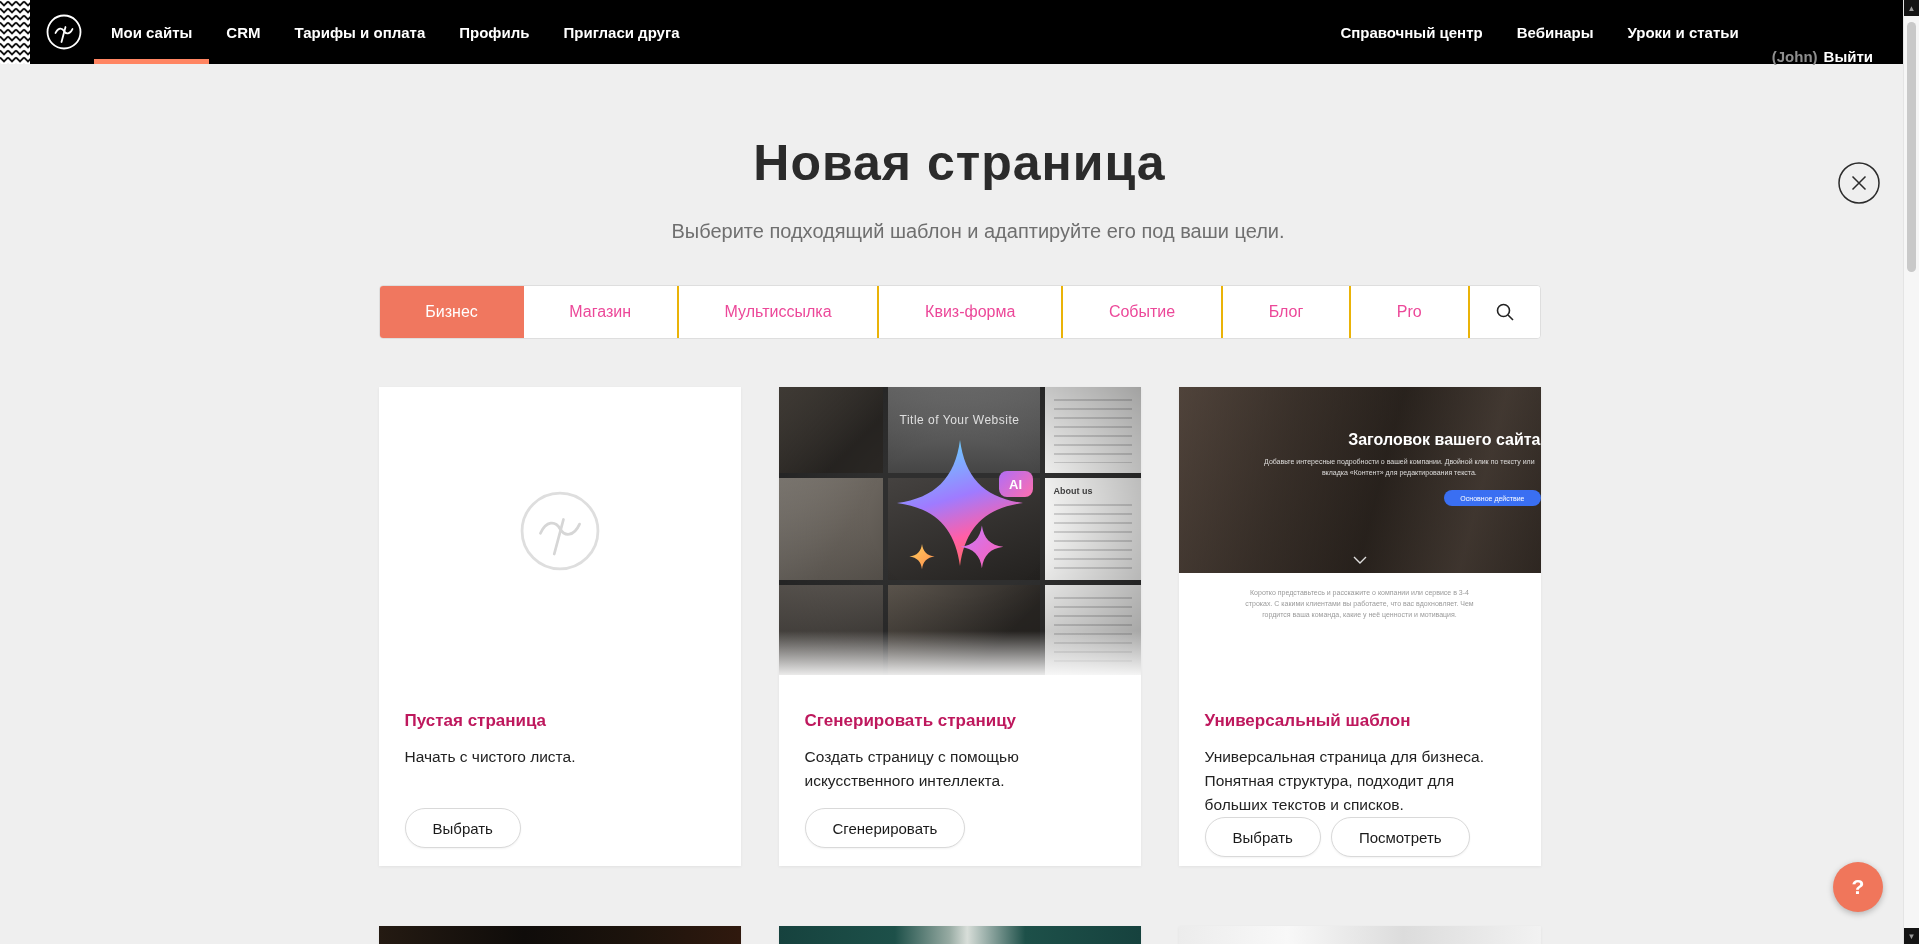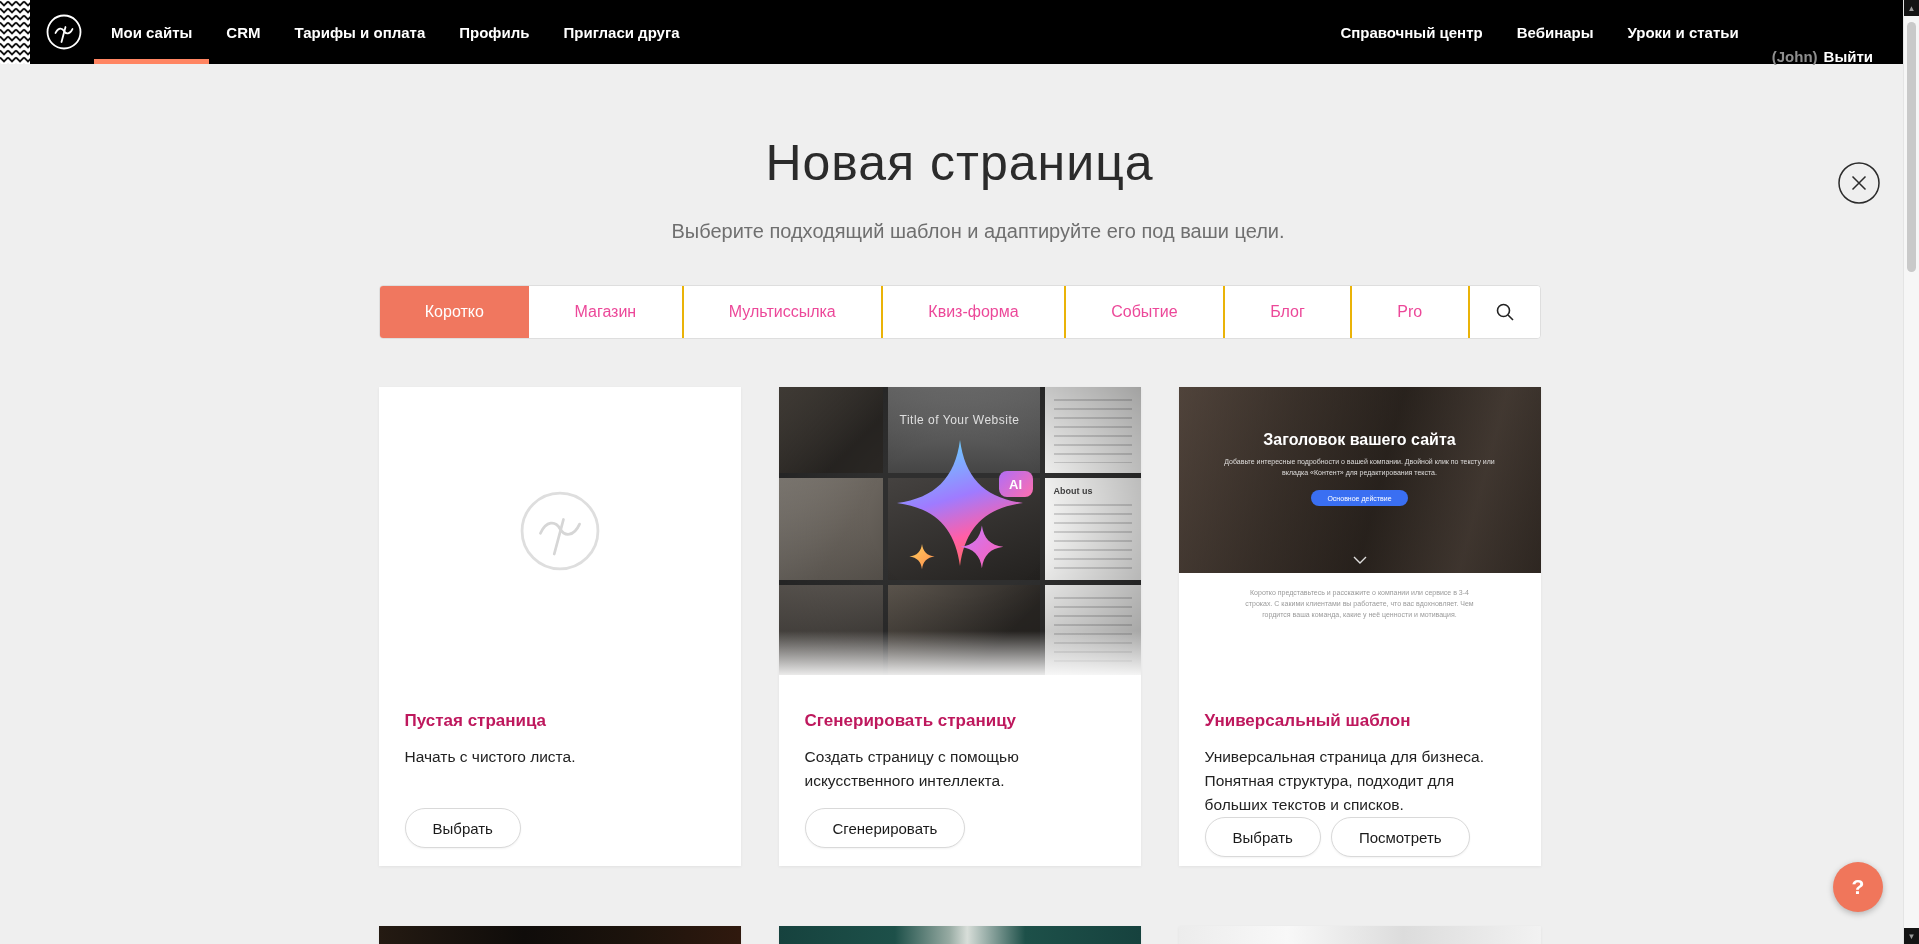--- a/index.html
+++ b/index.html
@@ -37,21 +37,21 @@
   
   .page {
     position:absolute; top:64px; left:0; right:0; bottom:0;
     background:#efefef; overflow:hidden;
   }
   .close-btn {
     position:absolute; top:97px; right:38px; width:44px; height:44px;
     cursor:pointer; z-index:10;
   }
   .page-title {
-    margin:74px 0 0; text-align:center; font-size:50px; font-weight:400;
+    margin:74px 0 0; text-align:center; font-size:50px; font-weight:700;
     letter-spacing:1px; color:#2b2b2b; line-height:1;
   }
   .page-subtitle {
     margin:32px 0 0; text-align:center; font-size:20px; color:#6f6f6f;padding-left:37px;
   }
 
   
   .tabs {
     width:1162px; margin:42px auto 0; height:54px; display:flex;
     border:1px solid #dedede; border-radius:4px; overflow:hidden; background:#fff;
@@ -127,21 +127,21 @@
   .ai-badge {
     position:absolute; left:220px; top:84px; z-index:6;
     min-width:34px; height:26px; padding:0 7px; border-radius:8px;
     background:linear-gradient(135deg,#b06df6,#ff6fae);
     color:#fff; font-size:13px; font-weight:bold;
     display:flex; align-items:center; justify-content:center;
   }
 
   
   .tpl-hero {
-    height:186px; position:relative; display:flex; flex-direction:column; align-items:center;
+    height:186px; position:relative; display:flex; flex-direction:column; align-items:flex-end;
     background:
       linear-gradient(rgba(22,17,14,.5), rgba(22,17,14,.55)),
       linear-gradient(105deg,#8a7668 0%,#5c4f45 30%,#3b332c 55%,#6e6055 80%,#4a4038 100%);
   }
   .tpl-heading { margin-top:44px; font-size:16px; font-weight:bold; color:#fff; }
   .tpl-subtext {
     margin-top:8px; width:78%; text-align:center; font-size:7px; line-height:1.5;
     color:rgba(255,255,255,.82);
   }
   .tpl-btn {
@@ -233,21 +233,21 @@
     <svg viewBox="0 0 44 44" width="44" height="44">
       <circle cx="22" cy="22" r="20" fill="none" stroke="#2b2b2b" stroke-width="1.5"></circle>
       <path d="M15.5 15.5 L28.5 28.5 M28.5 15.5 L15.5 28.5" stroke="#2b2b2b" stroke-width="1.5"></path>
     </svg>
   </div>
 
   <h1 class="page-title">Новая страница</h1>
   <p class="page-subtitle">Выберите подходящий шаблон и адаптируйте его под ваши цели.</p>
 
   <div class="tabs">
-    <div class="tab active">Коротко</div>
+    <div class="tab active">Бизнес</div>
     <div class="tab">Магазин</div>
     <div class="tab">Мультиссылка</div>
     <div class="tab">Квиз-форма</div>
     <div class="tab">Событие</div>
     <div class="tab">Блог</div>
     <div class="tab">Pro</div>
     <div class="tab-search">
       <svg viewBox="0 0 20 20" width="20" height="20">
         <circle cx="8.5" cy="8.5" r="6" fill="none" stroke="#222" stroke-width="1.6"></circle>
         <path d="M13 13 L18 18" stroke="#222" stroke-width="1.6"></path>

